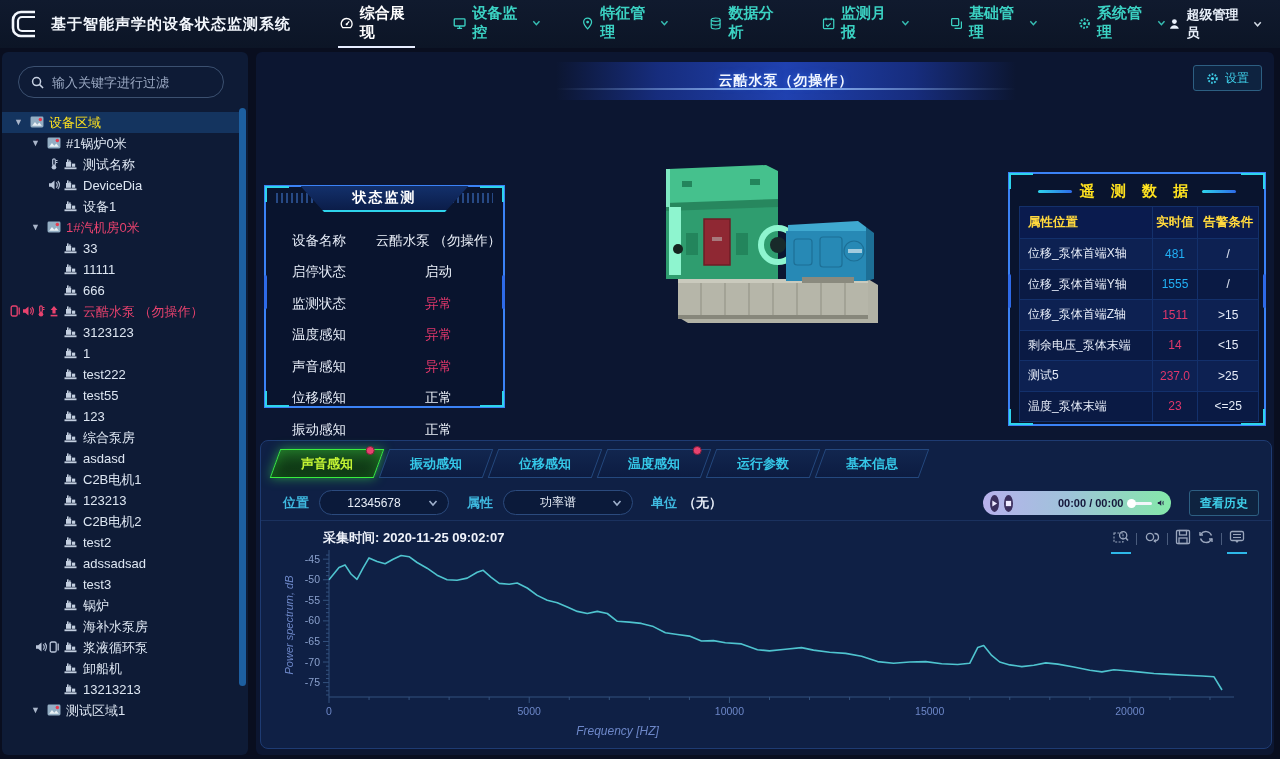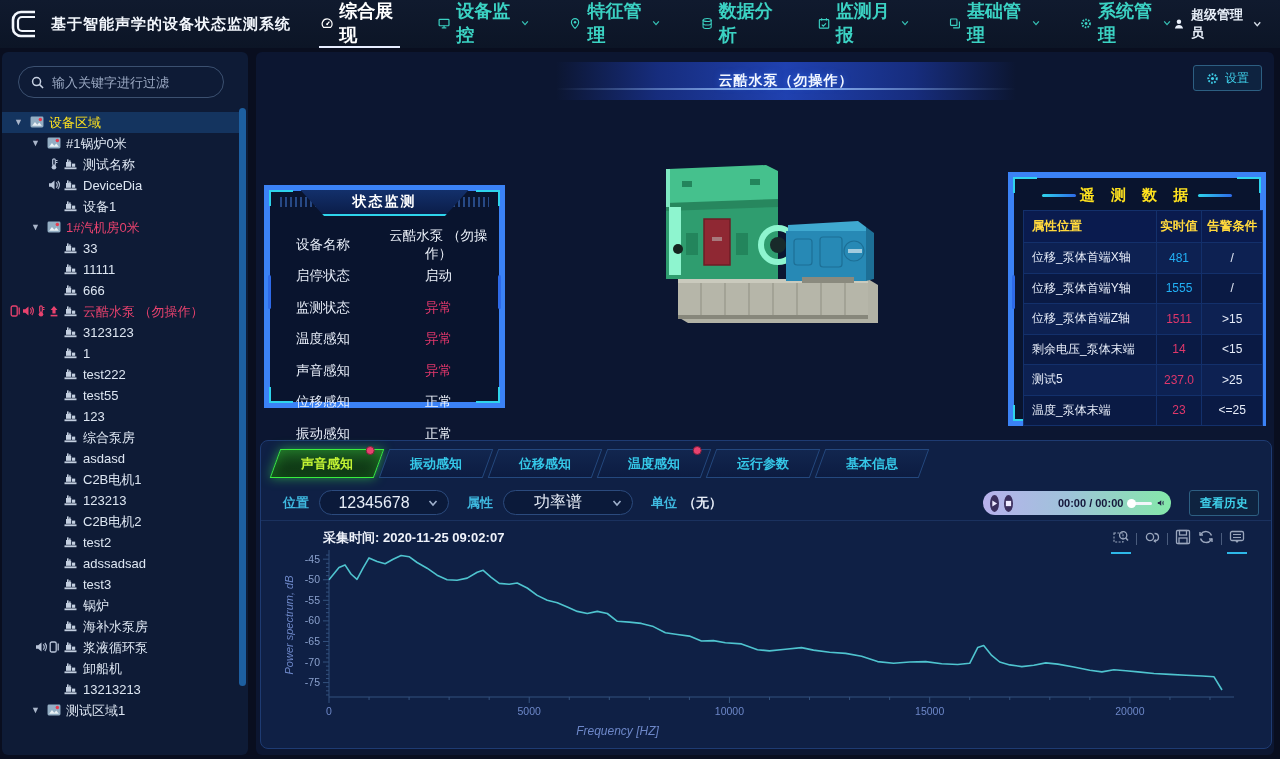--- a/index.html
+++ b/index.html
@@ -6,21 +6,21 @@
   html,body { width:1280px; height:759px; overflow:hidden; background:#090e1f;
     font-family:"Liberation Sans","DejaVu Sans",sans-serif; }
 
   
   #topbar { position:absolute; left:0; top:0; width:1280px; height:48px;
     background:linear-gradient(180deg,#101a2e,#0c1526); display:flex; align-items:center; z-index:5; }
   .brand { display:flex; align-items:center; gap:9px; padding-left:8px; width:365px; }
   .brand svg { flex:0 0 auto; }
   .brand-title { color:#f2f6fc; font-size:15px; font-weight:bold; letter-spacing:1px; white-space:nowrap; }
   #nav { display:flex; align-items:stretch; height:48px; gap:36px; }
-  .nav-item { display:flex; align-items:center; gap:6px; color:#3bd2c3; font-size:18px; font-weight:bold;
+  .nav-item { display:flex; align-items:center; gap:6px; color:#3bd2c3; font-size:15px; font-weight:bold;
     cursor:pointer; border-bottom:2px solid transparent; padding:0 2px; }
   .nav-item svg { width:15px; height:15px; }
   .nav-item.active { color:#ffffff; border-bottom-color:#e6edff; }
   .chev { width:10px !important; height:10px !important; opacity:.9; margin-left:1px; }
   #userMenu { margin-left:auto; margin-right:18px; display:flex; align-items:center; gap:6px;
     color:#e9f0fa; font-size:13px; font-weight:bold; cursor:pointer; }
   #userMenu svg { width:14px; height:14px; }
 
   
   #sidebar { position:absolute; left:2px; top:52px; width:246px; height:703px;
@@ -50,21 +50,21 @@
   #banner:after { content:""; position:absolute; left:0; right:0; top:26px; height:2px;
     background:linear-gradient(90deg,rgba(80,140,255,0),rgba(160,200,255,.95) 50%,rgba(80,140,255,0)); }
   #banner span { color:#f2f6ff; font-size:14px; font-weight:bold; letter-spacing:1px; text-shadow:0 0 6px #2a62d8; }
   .ghost-btn { position:absolute; display:flex; align-items:center; gap:6px; justify-content:center;
     background:#0e2340; border:1px solid #2d5f82; border-radius:3px; color:#3fd0ea; font-size:12px;
     cursor:pointer; font-family:inherit; }
   #settingsBtn { right:12px; top:13px; height:26px; padding:0 12px; }
   #settingsBtn svg { width:13px; height:13px; }
 
   
-  .tech { background:rgba(9,19,46,.72); border:6px solid #3b82f6; }
+  .tech { background:rgba(9,19,46,.72); border:2px solid #3b82f6; }
   .tech .cor { position:absolute; width:24px; height:16px; border:0 solid #2ed4ec; }
   .cor.tl { left:-1px; top:-1px; border-left-width:2px; border-top-width:2px; }
   .cor.tr { right:-1px; top:-1px; border-right-width:2px; border-top-width:2px; }
   .cor.bl { left:-1px; bottom:-1px; border-left-width:2px; border-bottom-width:2px; }
   .cor.br { right:-1px; bottom:-1px; border-right-width:2px; border-bottom-width:2px; }
   .edge { position:absolute; background:#2e6ae8; }
   .edge.l { left:-2px; top:40%; width:3px; height:34px; border-radius:2px; }
   .edge.r { right:-2px; top:40%; width:3px; height:34px; border-radius:2px; }
 
   #statusPanel { left:8px; top:133px; width:241px; height:223px; position:absolute; }
@@ -111,21 +111,21 @@
   .tab.active { background:linear-gradient(180deg,#1b5a22,#0a2810); border-color:#38ef3e;
     box-shadow:0 0 10px rgba(62,240,70,.55), inset 0 0 12px rgba(62,240,70,.28); }
   .tab.active .tl2 { color:#c4f434; }
   .badge { position:absolute; right:8px; top:-4px; width:9px; height:9px; border-radius:50%;
     background:#e8436f; border:1px solid #7e1d3a; transform:skewX(20deg); }
 
   #controls { position:absolute; left:0; top:44px; width:100%; height:36px;
     border-bottom:1px solid rgba(42,74,132,.4); font-size:13px; }
   .clabel { position:absolute; top:9px; color:#3fb9e0; font-weight:bold; }
   .cselect { position:absolute; top:5px; width:130px; height:25px; border:1px solid #2b4a7d; border-radius:13px;
-    background:#0b1a3a; color:#e8eef8; font-size:16px; display:flex; align-items:center; cursor:pointer; }
+    background:#0b1a3a; color:#e8eef8; font-size:12px; display:flex; align-items:center; cursor:pointer; }
   .cselect span { flex:1; text-align:center; }
   .cselect svg { width:10px; height:10px; color:#9fb0cc; margin-right:10px; }
   #player { position:absolute; right:100px; top:6px; width:188px; height:24px; border-radius:12px;
     background:linear-gradient(90deg,#b7b1ec,#9fc3da 45%,#84e8a9); display:flex; align-items:center;
     gap:5px; padding:0 7px; }
   .pbtn { width:17px; height:17px; border-radius:50%; background:#3c2f5e; border:none; display:flex;
     align-items:center; justify-content:center; cursor:pointer; padding:0; }
   .pbtn svg { width:7px; height:7px; color:#efeaff; }
   #ptime { color:#15163a; font-size:11px; font-weight:bold; white-space:nowrap;padding-left:40px; }
   #pslider { position:relative; width:44px; height:3px; background:#f2f5fa; border-radius:2px; cursor:pointer; }

